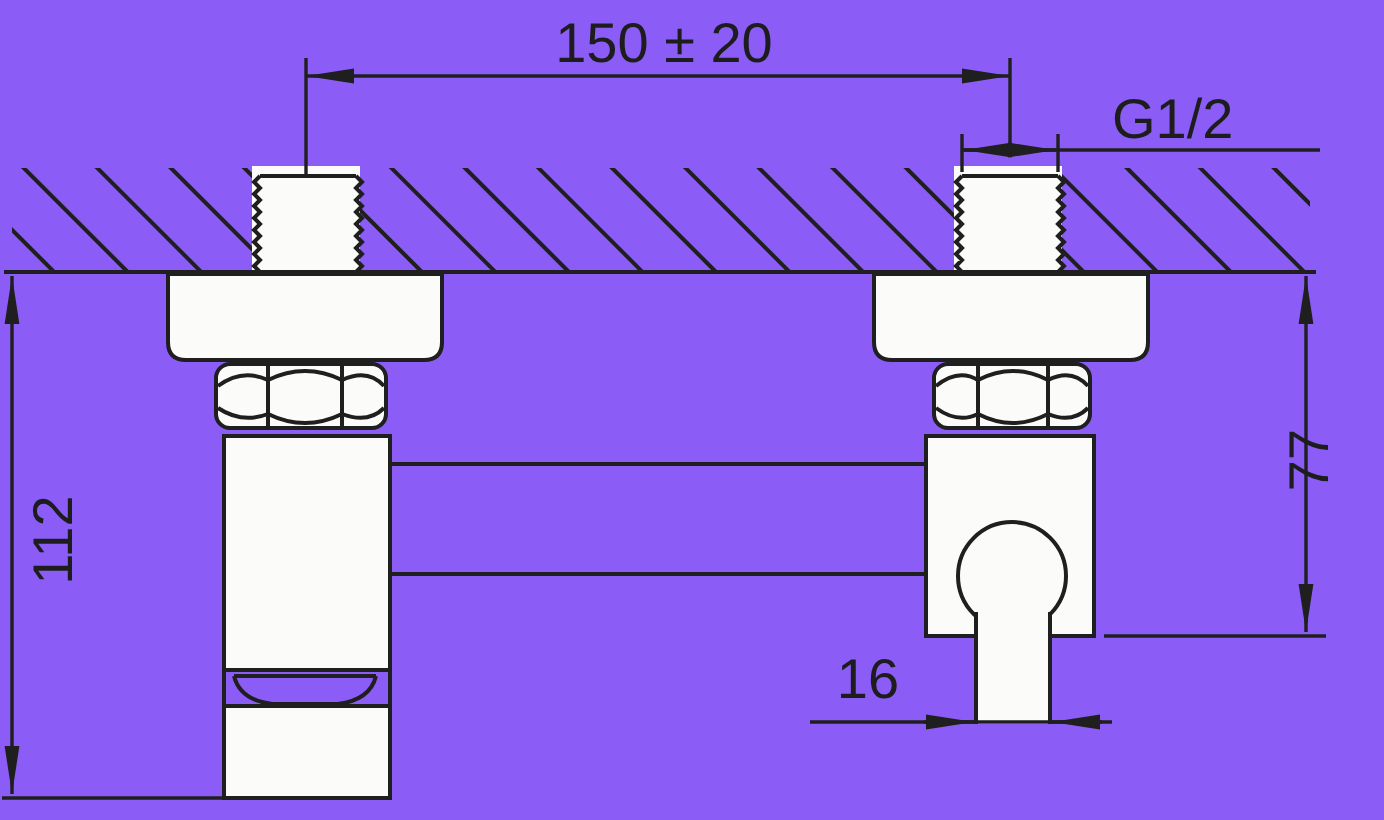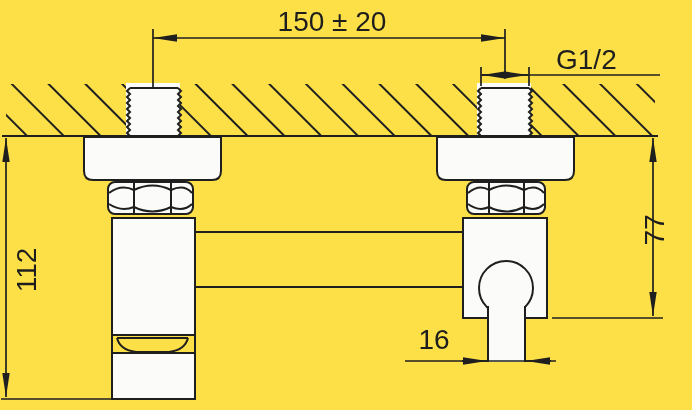--- a/index.html
+++ b/index.html
@@ -1,18 +1,18 @@
 <!DOCTYPE html>
 <html><head>
 <meta charset="utf-8">
 <style>
   html,body{margin:0;padding:0;background:#f5f5f3;}
   .stage{
     width:692px;height:410px;position:relative;overflow:hidden;
-    background:#fde047;
+    background:#8b5cf6;
     font-family:"Liberation Sans", sans-serif;
   }
   svg{display:block;}
   text{
     font-family:"Liberation Sans", sans-serif;
     font-size:28px;
     fill:#1d1d1d;
   }
   .obj{stroke:#1f1f1f;stroke-width:2;fill:none;stroke-linecap:butt;}
   .objfill{stroke:#1f1f1f;stroke-width:2;fill:#fbfbf9;}

